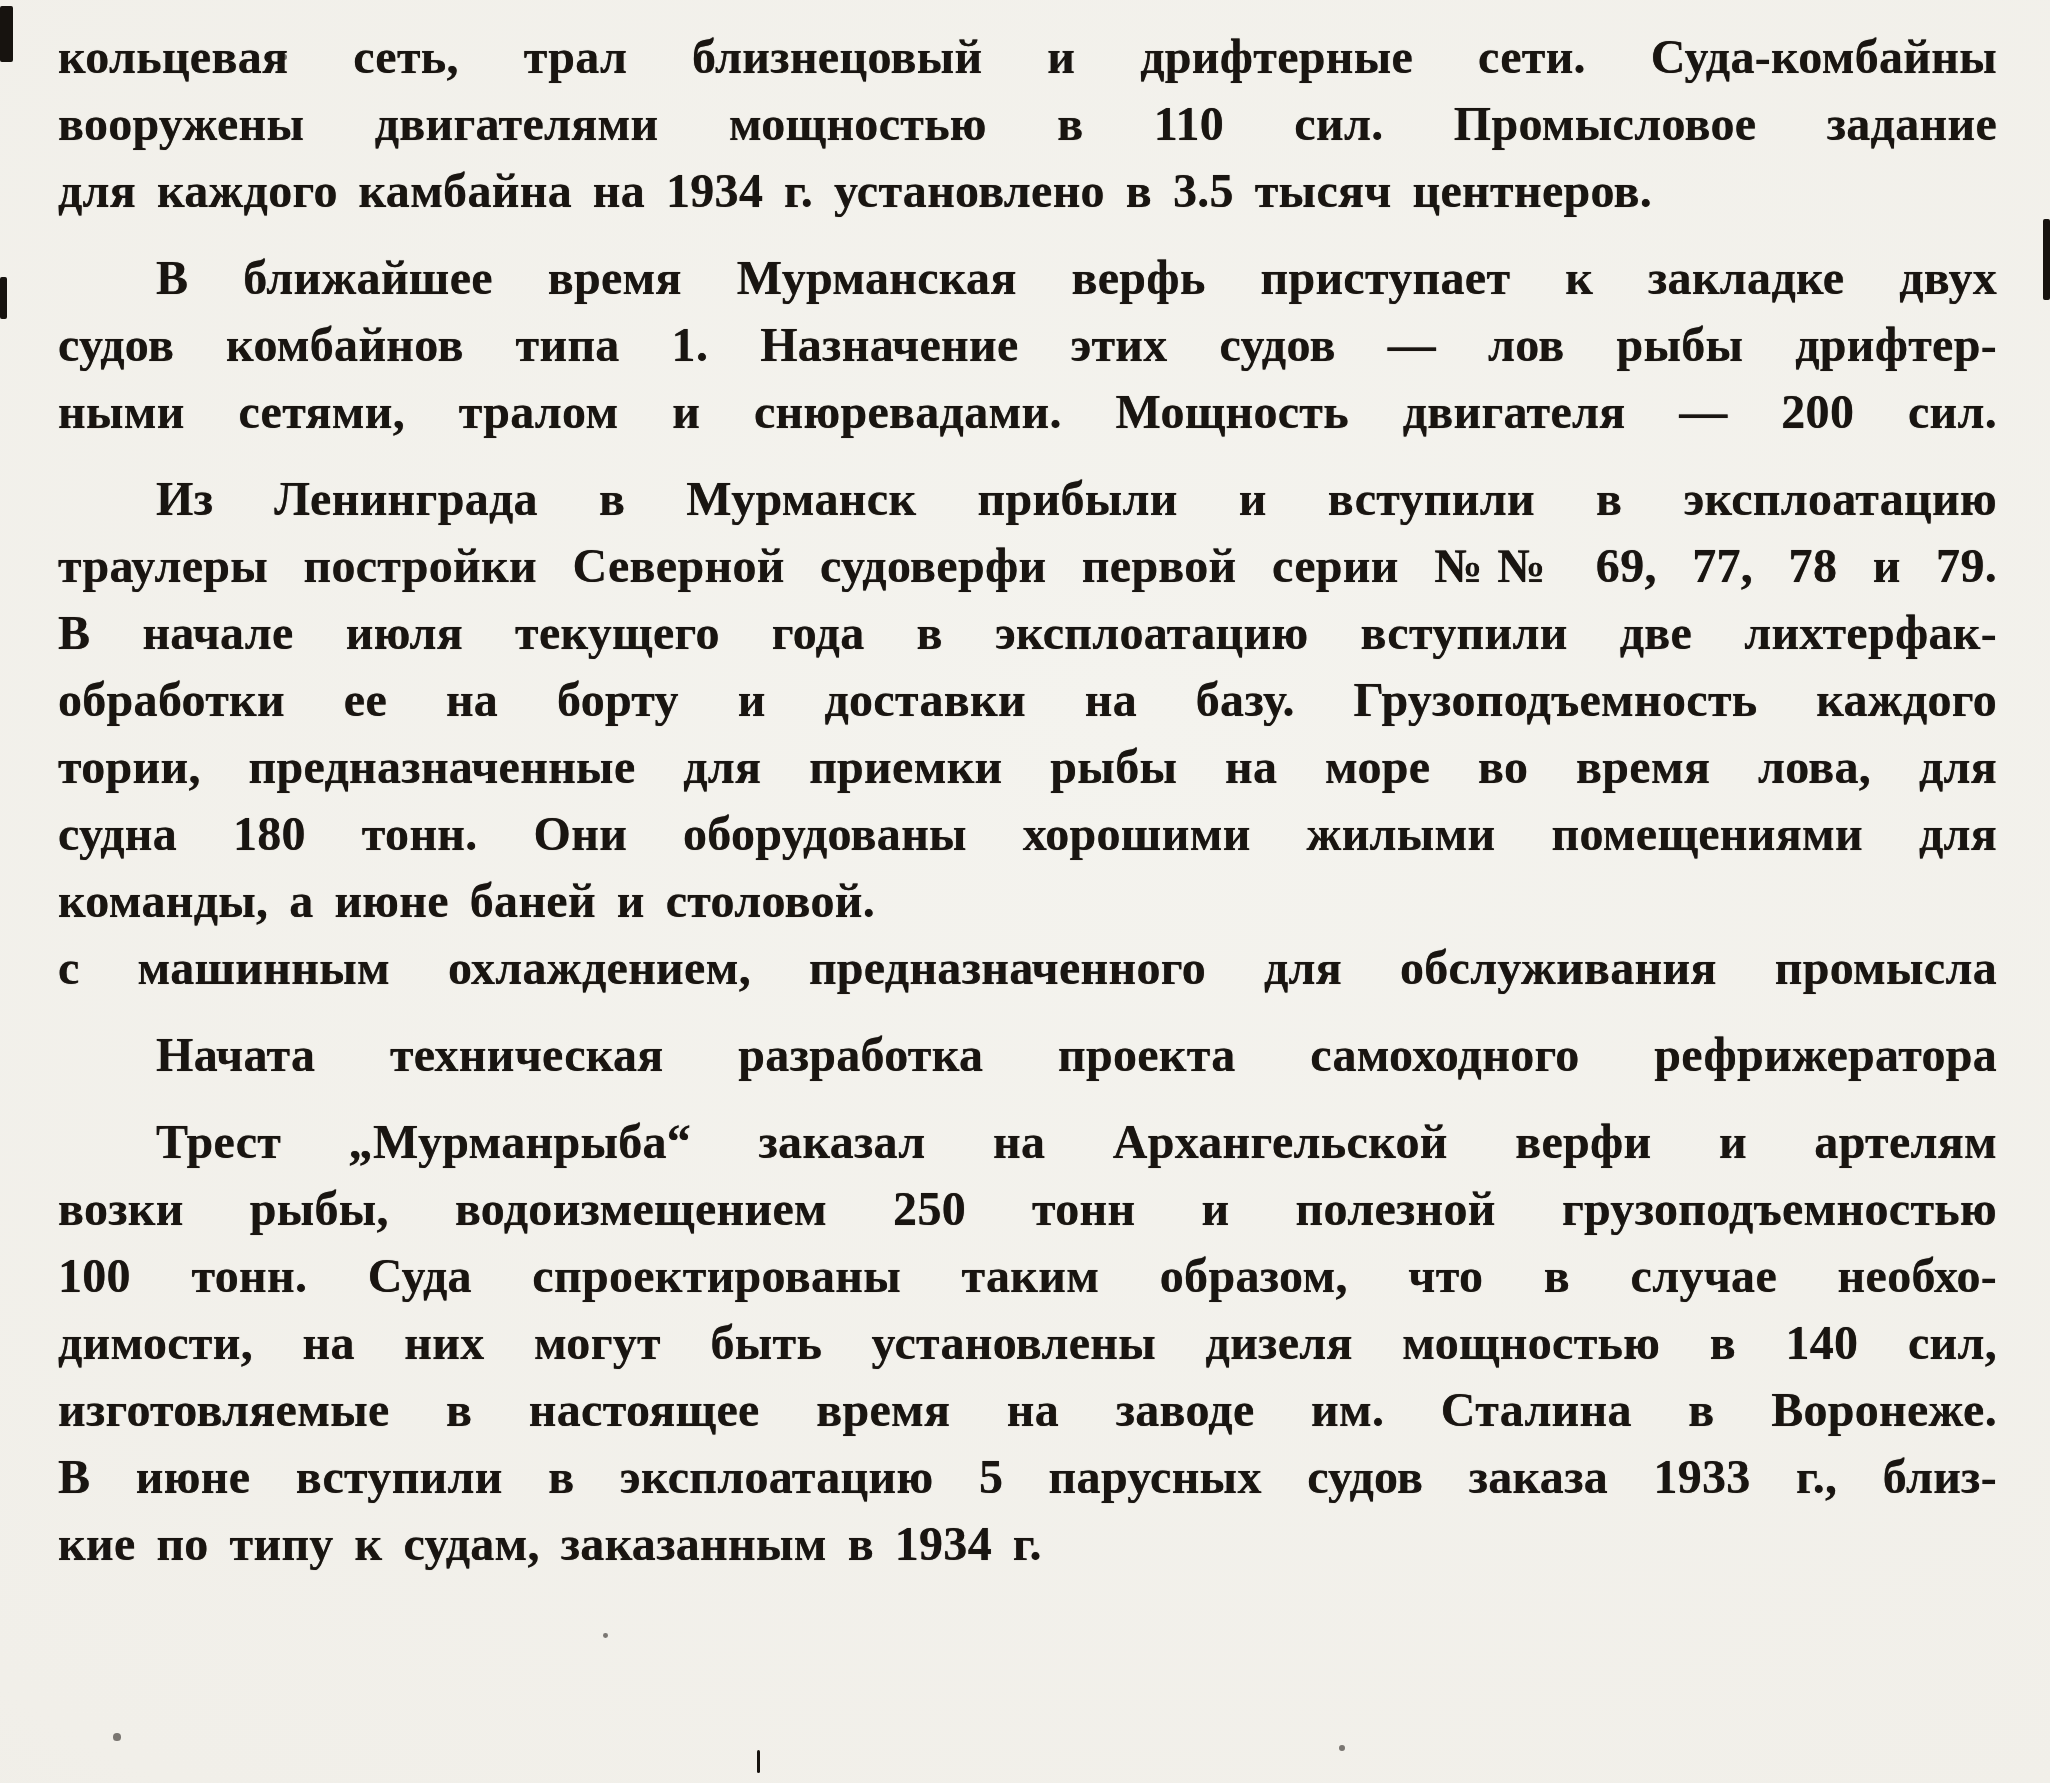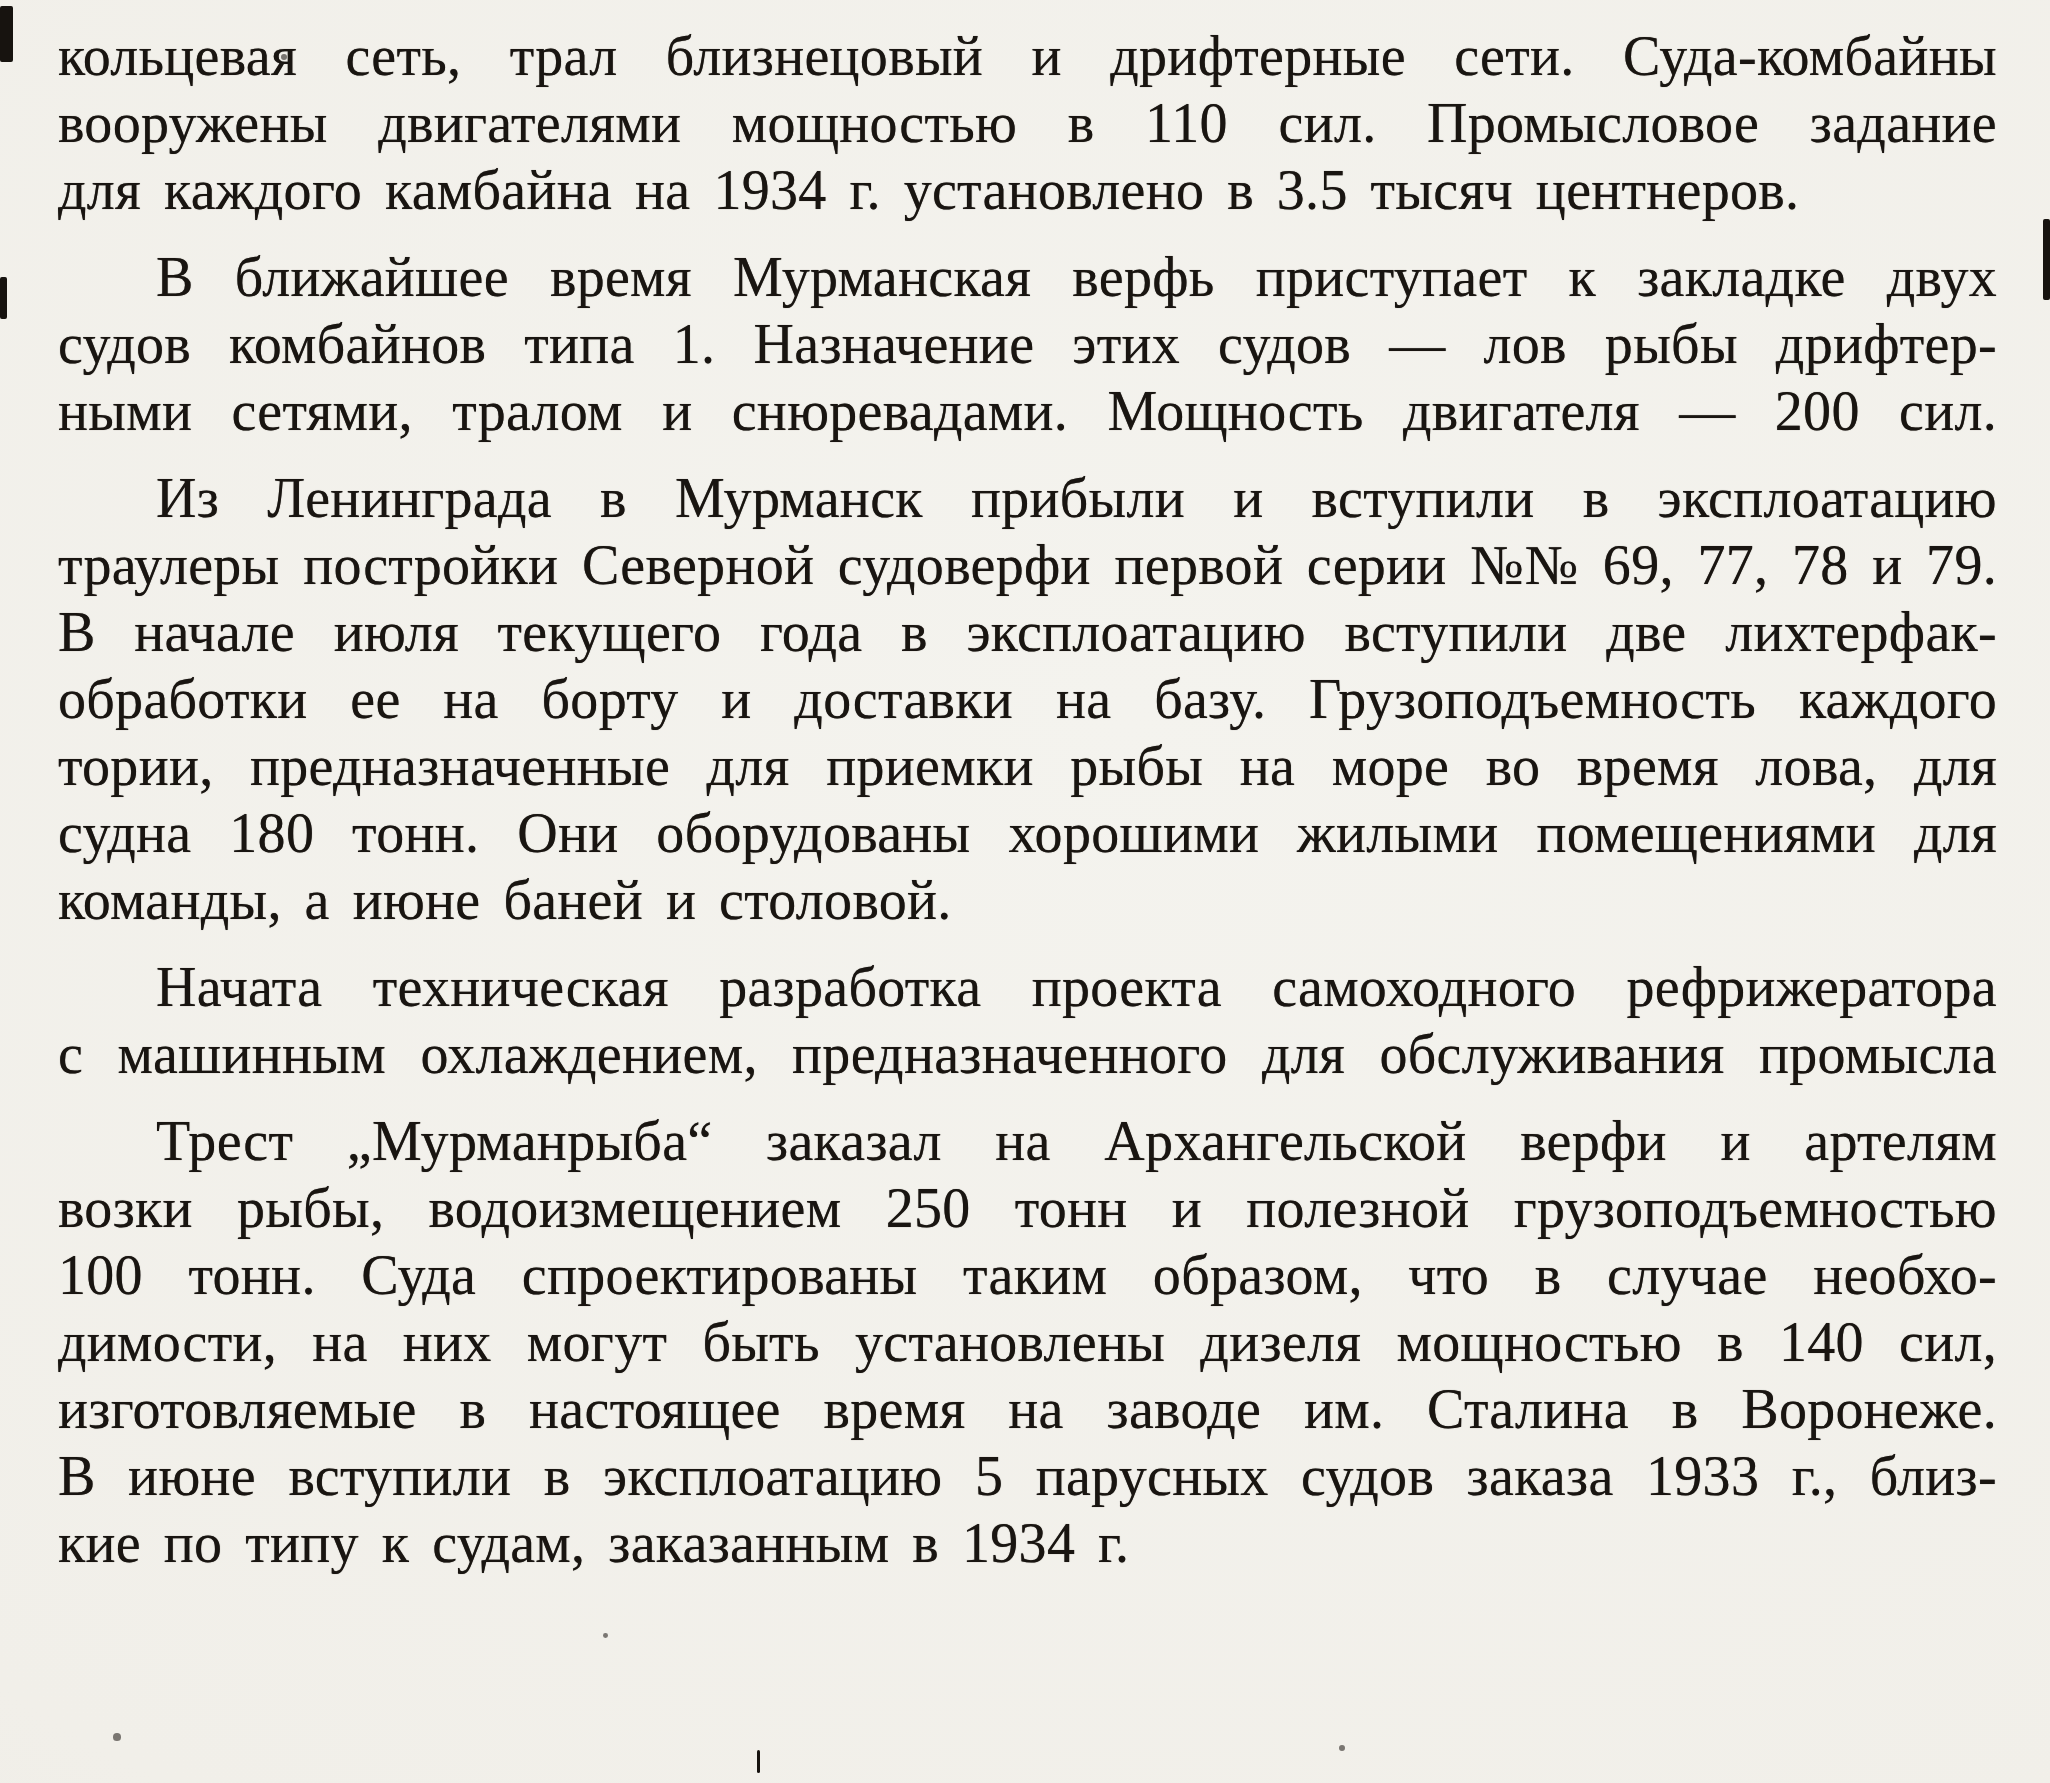--- a/index.html
+++ b/index.html
@@ -21,28 +21,29 @@
     color: #191511;
     font-family: "Liberation Serif", "DejaVu Serif", serif;
   }
   .textblock {
     position: absolute;
     left: 58px;
     top: 23px;
     width: 1939px;
   }
   .line {
-    font-size: 56px;
+    font-size: 48px;
     line-height: 67px;
     white-space: normal;
     word-spacing: 8.6px;
     letter-spacing: 0.3px;
     text-align: justify;
     text-align-last: justify;
     text-shadow: 0 0 0.7px rgba(24, 19, 14, 0.75);
+    font-weight: bold;
   }
   .line.indent {
     text-indent: 98px;
     margin-top: 20px;
   }
   .line.end {
     text-align-last: left;
   }
   
   .speck {
@@ -78,22 +79,22 @@
       <div class="line indent">Из Ленинграда в Мурманск прибыли и вступили в эксплоатацию</div>
       <div class="line">траулеры постройки Северной судоверфи первой серии №№ 69, 77, 78 и 79.</div>
       <div class="line">В начале июля текущего года в эксплоатацию вступили две лихтерфак-</div>
       <div class="line">обработки ее на борту и доставки на базу. Грузоподъемность каждого</div>
       <div class="line">тории, предназначенные для приемки рыбы на море во время лова, для</div>
       <div class="line">судна 180 тонн. Они оборудованы хорошими жилыми помещениями для</div>
       <div class="line end">команды, а июне баней и столовой.</div>
     </div>
 
     <div class="para">
+      <div class="line">с машинным охлаждением, предназначенного для обслуживания промысла</div>
       <div class="line indent">Начата техническая разработка проекта самоходного рефрижератора</div>
-      <div class="line">с машинным охлаждением, предназначенного для обслуживания промысла</div>
     </div>
 
     <div class="para">
       <div class="line indent">Трест „Мурманрыба“ заказал на Архангельской верфи и артелям</div>
       <div class="line">возки рыбы, водоизмещением 250 тонн и полезной грузоподъемностью</div>
       <div class="line">100 тонн. Суда спроектированы таким образом, что в случае необхо-</div>
       <div class="line">димости, на них могут быть установлены дизеля мощностью в 140 сил,</div>
       <div class="line">изготовляемые в настоящее время на заводе им. Сталина в Воронеже.</div>
       <div class="line">В июне вступили в эксплоатацию 5 парусных судов заказа 1933 г., близ-</div>
       <div class="line end">кие по типу к судам, заказанным в 1934 г.</div>

